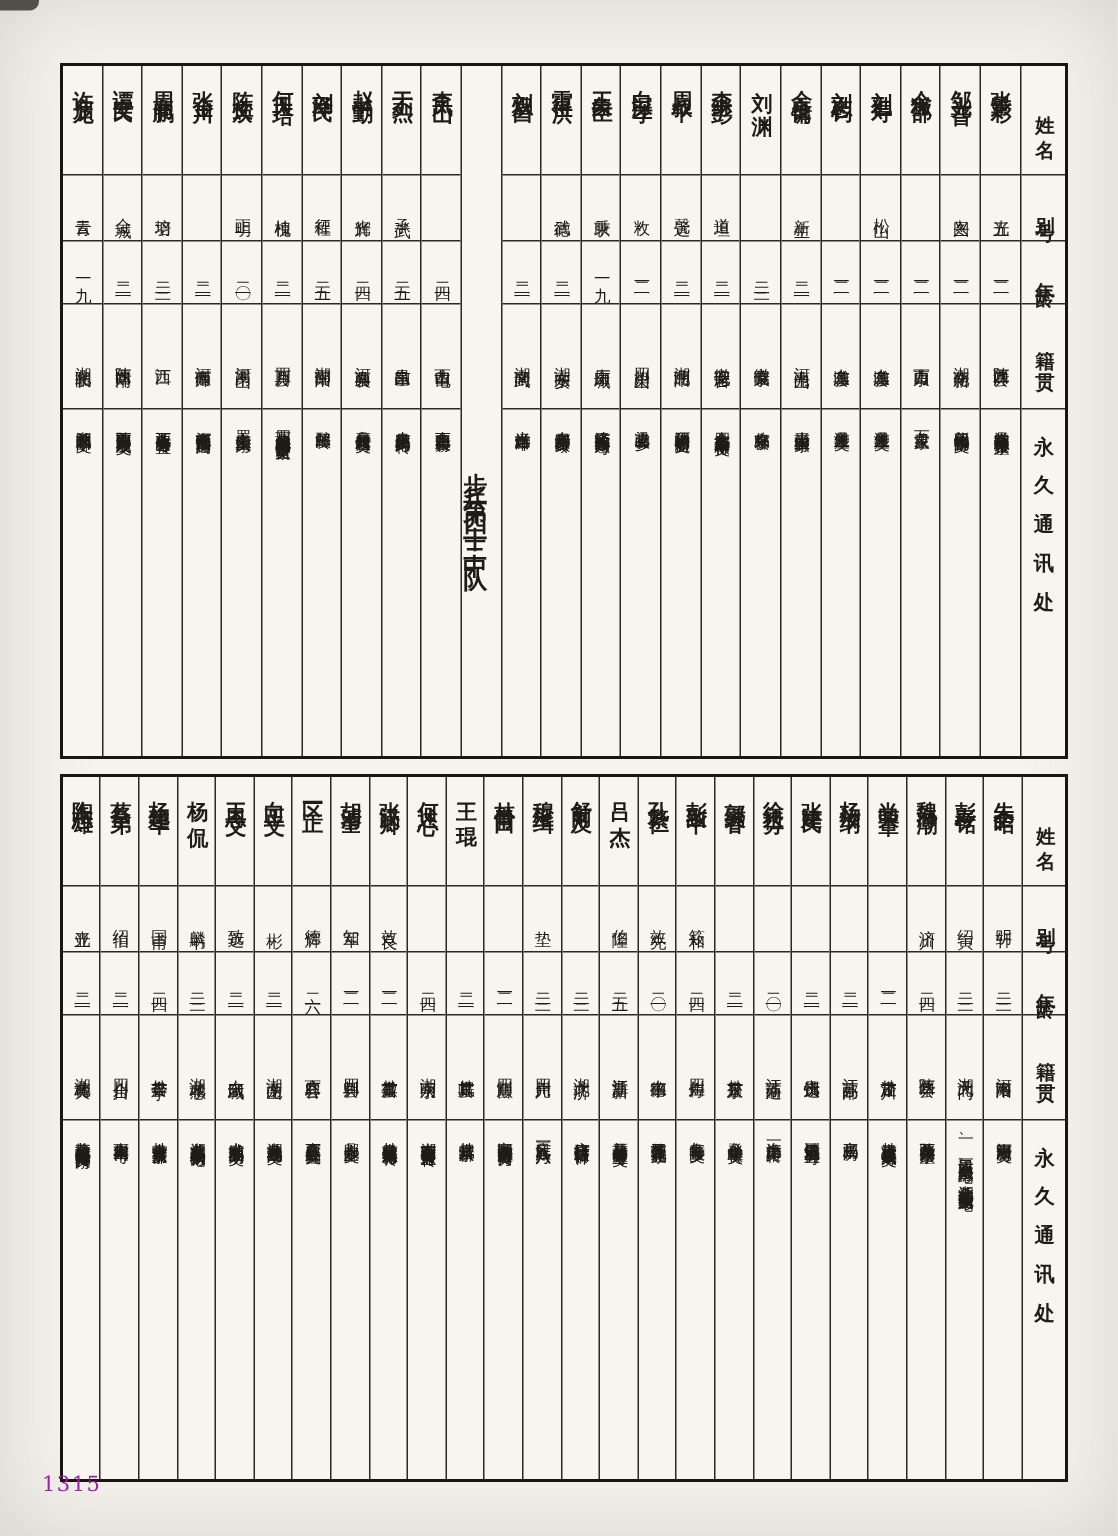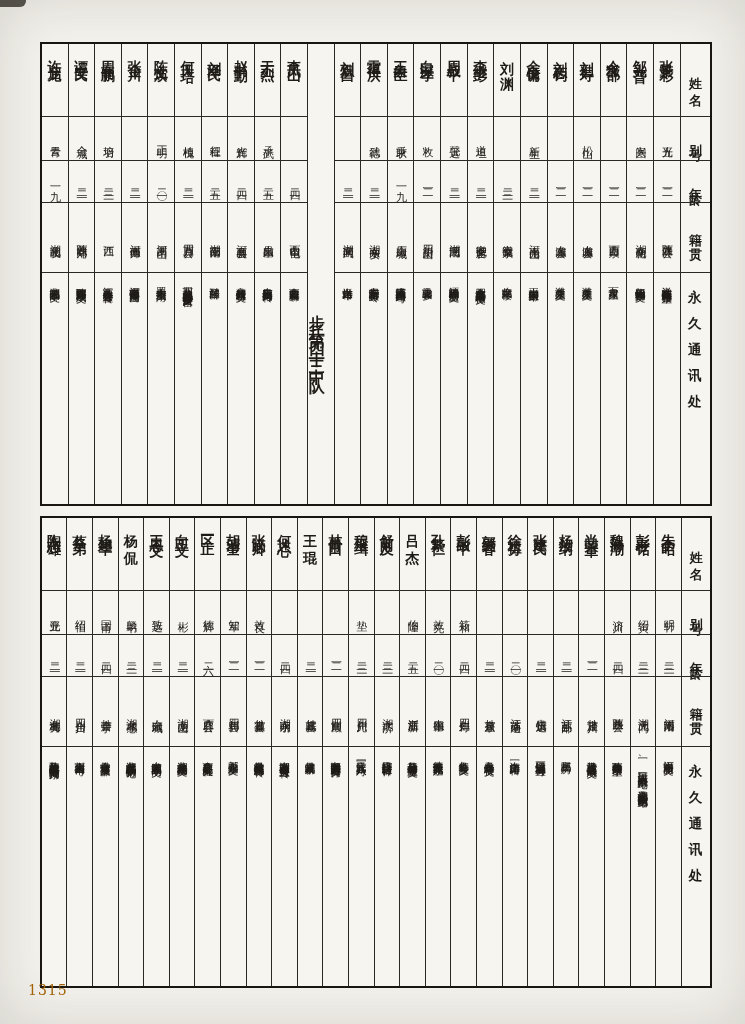--- a/index.html
+++ b/index.html
@@ -60,21 +60,21 @@
   .hl-alias .vtext{letter-spacing:5px;}
   .hl-age .vtext{letter-spacing:4px;}
   .hl-native .vtext{letter-spacing:14px;}
   .hl-address{flex:1 1 auto;}
   .hl-address .vtext{letter-spacing:26px;font-size:13.5px;}
   
   .title-col{display:flex;justify-content:center;align-items:flex-start;padding-top:128px;background:#f7f5f0;}
   .title-col .vtext{font-size:16px;font-weight:700;letter-spacing:9px;}
   .page-number{
     position:absolute;left:28px;top:982px;
-    font-family:"DejaVu Serif",serif;font-size:14px;color:#a16207;letter-spacing:1px;
+    font-family:"DejaVu Serif",serif;font-size:14px;color:#a21caf;letter-spacing:1px;
   }
 </style>
 </head>
 <body>
 
 <div class="sheet">
   <div class="corner-artifact"></div>
   <div class="table-area" id="table-area">
       <div class="block block-top">
         <div class="col header-col">

